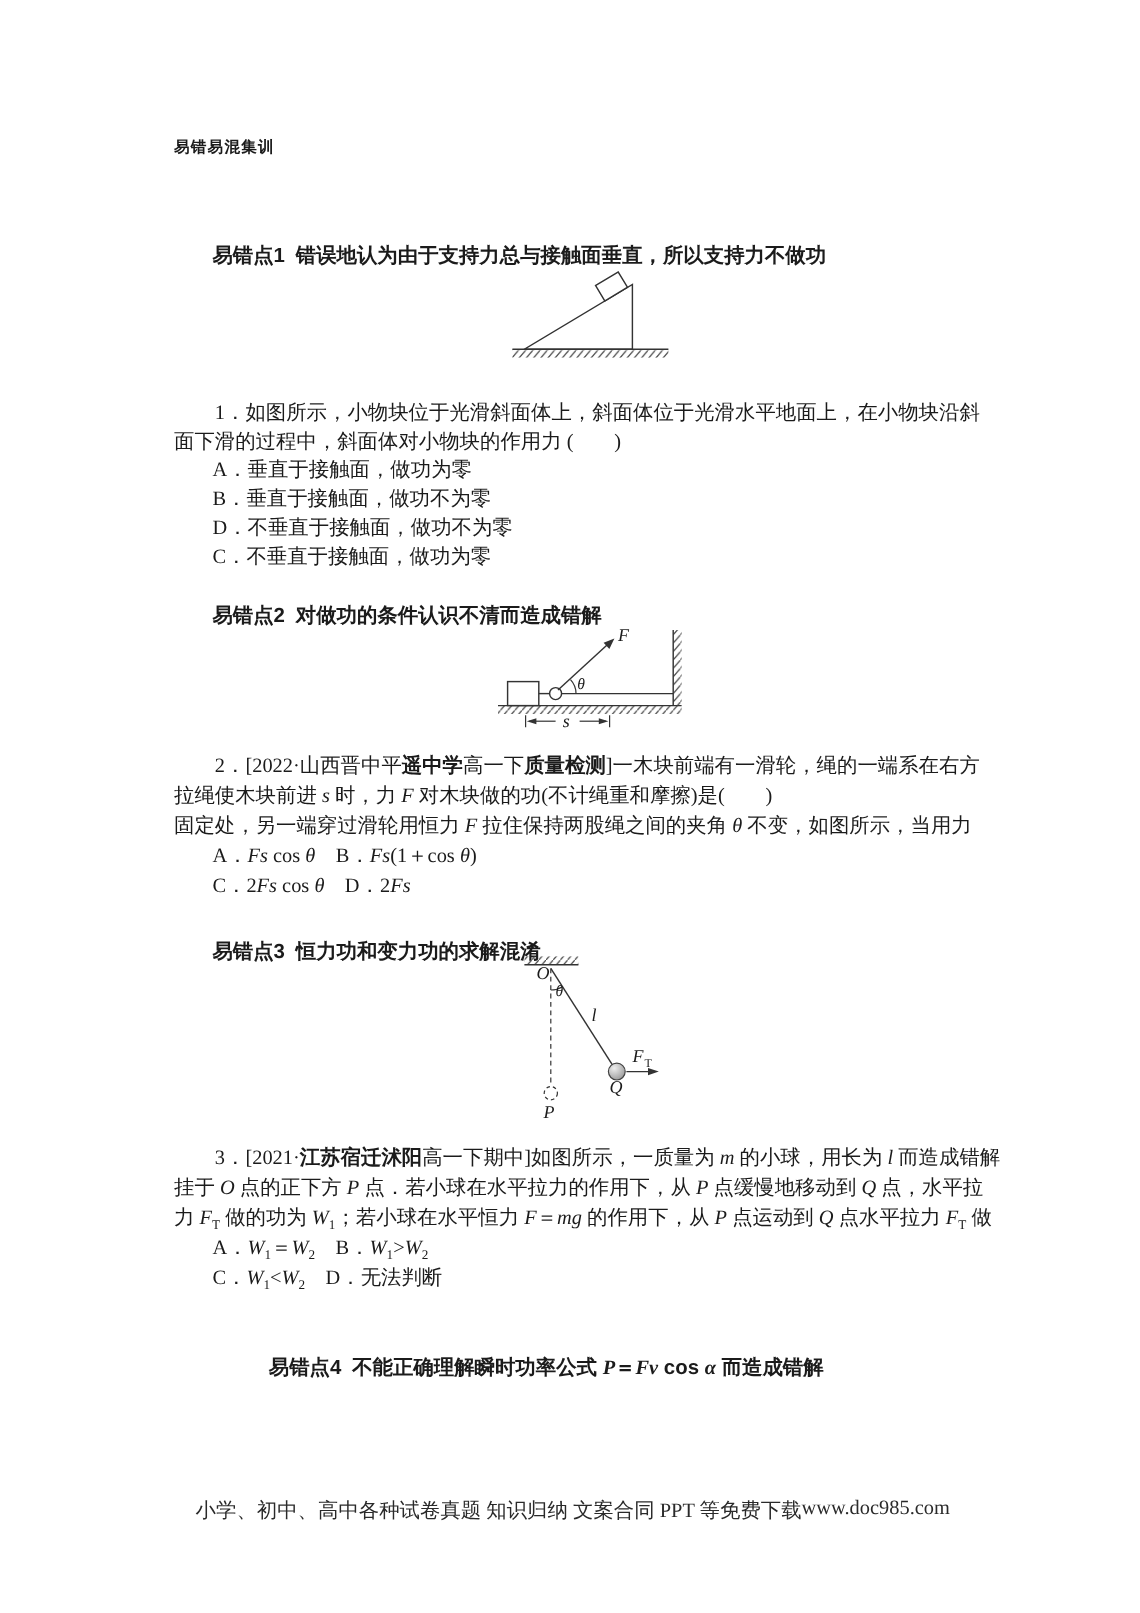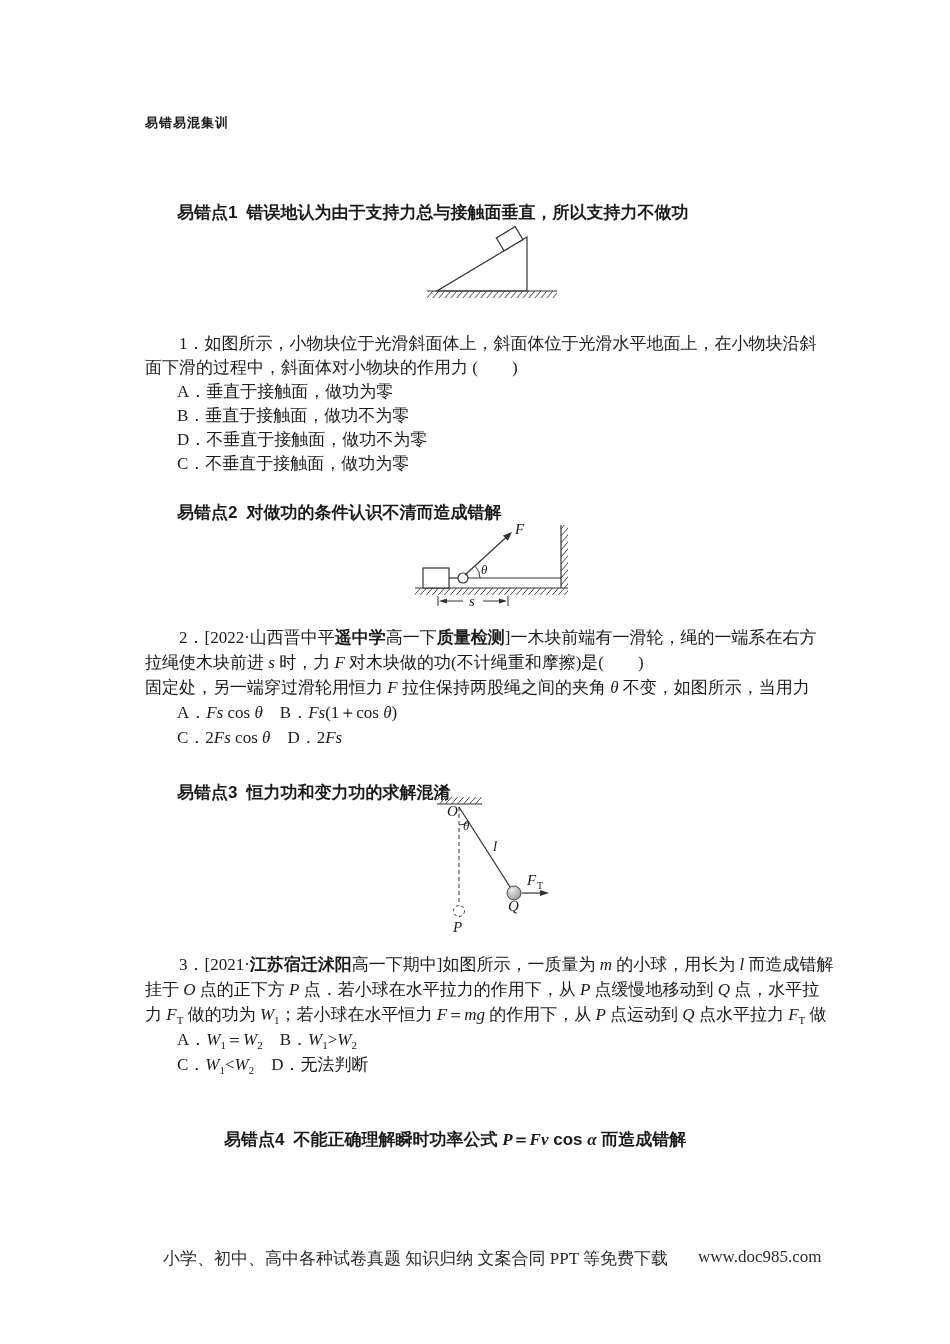--- a/index.html
+++ b/index.html
@@ -25,21 +25,21 @@
   .lh24 .ln{line-height:24px;height:24px;}
   .lh25 .ln{line-height:25px;height:25px;}
   .ind{padding-left:34px;}
   .opt{padding-left:32px;}
   .seg-i{font-style:italic;font-family:"Liberation Serif","DejaVu Serif",serif;}
   .seg-b{font-family:Liberation Mono, monospace;font-weight:600;}
   .seg-sub{font-size:11px;font-style:normal;vertical-align:-4px;}
   .sec-h .seg-i{font-weight:600;}
   .footer{
     left:163px;top:1247px;width:660px;font-size:17px;color:#2a2a2a;
-    display:flex;gap:30px;white-space:nowrap;text-align:right;
+    display:flex;white-space:nowrap;text-align:right;
   }
   svg text{font-family:"Liberation Serif","DejaVu Serif",serif;fill:#1b1b1b;}
   .svg-var{font-style:italic;font-size:15px;}
   .svg-var-sm{font-style:italic;font-size:13px;}
   .svg-sub{font-style:normal;font-size:10px;}
 </style>
 </head>
 <body>
 
 <div class="abs title">易错易混集训</div>

